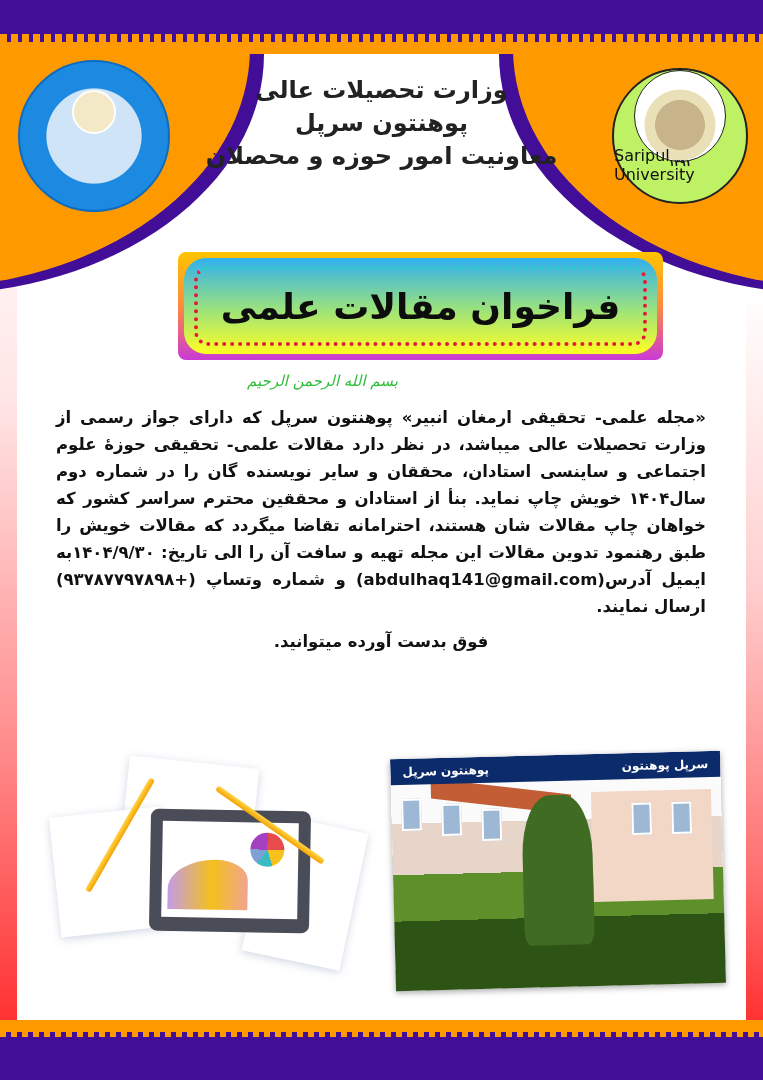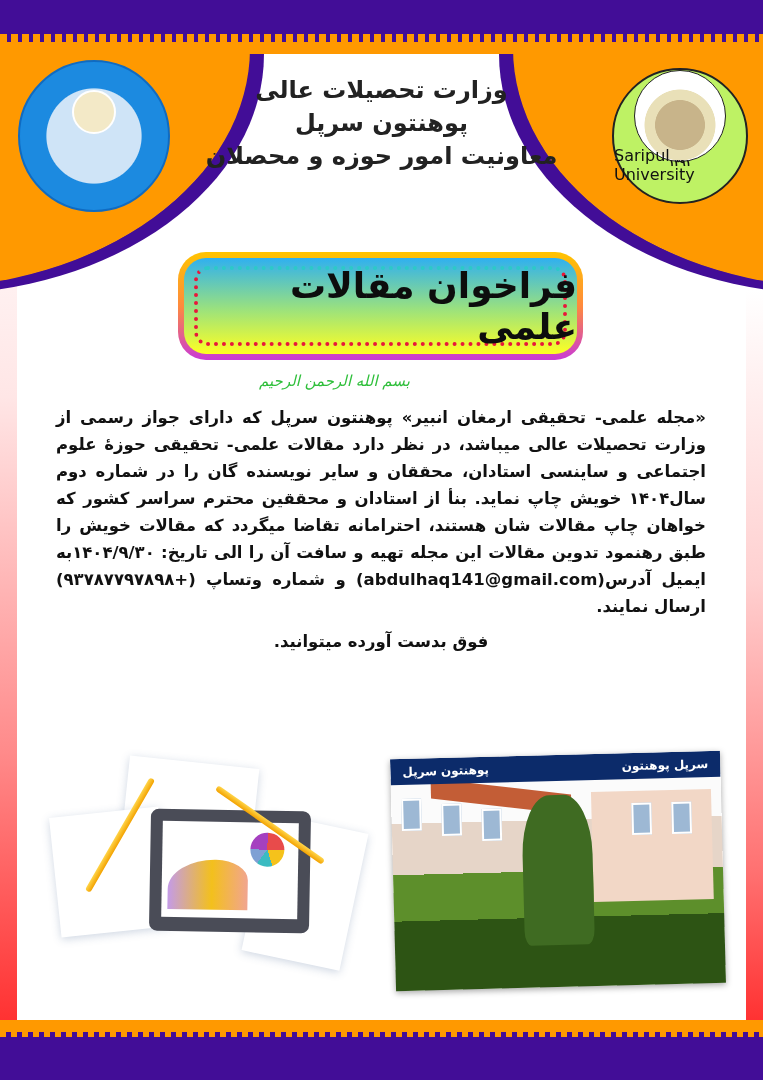--- a/index.html
+++ b/index.html
@@ -16,27 +16,27 @@
   .logo{position:absolute;border-radius:50%;display:flex;align-items:center;flex-direction:column;}
   .logo-left{left:18px;top:60px;width:148px;height:148px;background:radial-gradient(circle,#cfe4f7 0 45%,#1c8ae0 46% 100%);border:2px solid #0f6bc2;}
   .logo-left .year{color:#fff;font-weight:bold;font-size:15px;margin-top:44px;}
   .logo-left .inner{position:absolute;width:40px;height:40px;border-radius:50%;background:#f3e9c7;top:28px;border:2px solid #fff;}
   .logo-right{left:612px;top:68px;width:132px;height:132px;background:#bef264;border:2px solid #222;}
   .logo-right .ring{position:absolute;width:90px;height:90px;border-radius:50%;border:1.5px solid #222;background:radial-gradient(circle at 50% 60%,#c8b48a 0 35%,#e9e0b8 36% 50%,#fff 51%);}
   .logo-right .txt{position:absolute;bottom:18px;font-size:16px;font-weight:normal;color:#111;}
   .logo-right .num{position:absolute;bottom:34px;font-size:9px;font-weight:bold;color:#111;}
   .header{position:absolute;left:200px;top:74px;width:363px;text-align:center;direction:rtl;}
   .header div{font-family:"DejaVu Sans",sans-serif;font-weight:bold;color:#222;font-size:24px;line-height:33px;}
-  .banner{position:absolute;left:178px;top:252px;width:405px;height:108px;border-radius:28px;
+  .banner{position:absolute;left:178px;top:252px;width:485px;height:108px;border-radius:8px;
     background:linear-gradient(180deg,#ffc400,#ff8a3d 50%,#c93ad6);padding:6px;box-sizing:border-box;}
   .banner-inner{width:100%;height:100%;border-radius:22px;background:linear-gradient(180deg,#2fb0f0 0%,#9ee37a 55%,#ffff22 100%);position:relative;
     display:flex;align-items:center;justify-content:center;}
   .banner-dots{position:absolute;inset:8px 10px;border:4px dotted #e8173a;border-top-color:#2cc9c9;border-radius:14px;}
   .banner-title{position:relative;font-size:36px;font-weight:bold;color:#0d0d0d;direction:rtl;}
-  .basmala{position:absolute;left:16px;width:637px;top:372px;text-align:center;color:#2fbf3b;font-family:"DejaVu Serif",serif;font-style:italic;font-size:15px;direction:rtl;}
+  .basmala{position:absolute;left:4px;width:637px;top:372px;text-align:center;color:#2fbf3b;font-family:"DejaVu Serif",serif;font-style:italic;font-size:15px;direction:rtl;}
   .body-text{position:absolute;left:48px;top:396px;width:666px;direction:rtl;text-align:justify;text-align-last:right;
     font-family:"DejaVu Sans",sans-serif;font-weight:bold;font-size:16.5px;line-height:27px;color:#111;}
   .body-text p{margin:8px;}
   .body-text .center{text-align-last:center;}
   .photo{position:absolute;left:393px;top:755px;width:330px;height:232px;transform:rotate(-1.5deg);
     background:linear-gradient(180deg,#fbfbfb 0 28%,#e6d5c8 28% 50%,#5d8f2b 50% 70%,#2d5414 70% 100%);box-shadow:0 2px 6px rgba(0,0,0,.35);overflow:hidden;}
   .photo-bar{position:absolute;left:0;top:0;width:100%;height:26px;background:#0c2b6a;color:#fff;font-size:12px;font-weight:bold;direction:rtl;display:flex;justify-content:space-between;align-items:center;padding:0 12px;box-sizing:border-box;}
   .photo-roof{position:absolute;left:40px;top:30px;width:140px;height:20px;background:#c35d36;transform:skewY(8deg);}
   .photo-building{position:absolute;left:200px;top:38px;width:120px;height:110px;background:#f2d7c6;}
   .photo-win{position:absolute;width:16px;height:28px;background:#9db8d4;border:2px solid #fff;}

